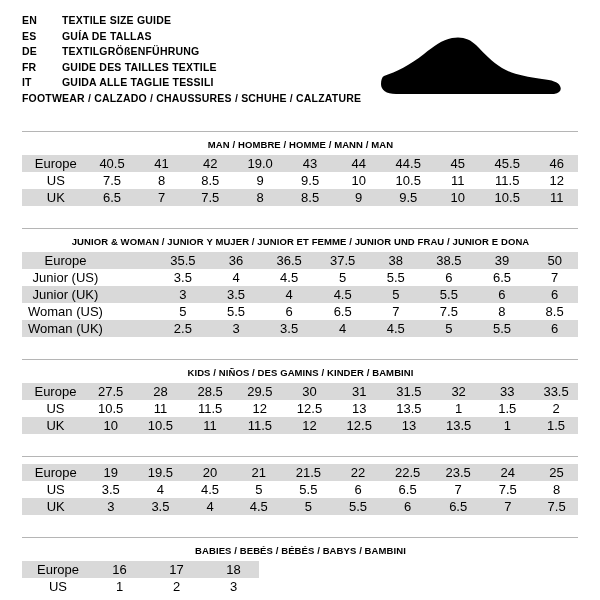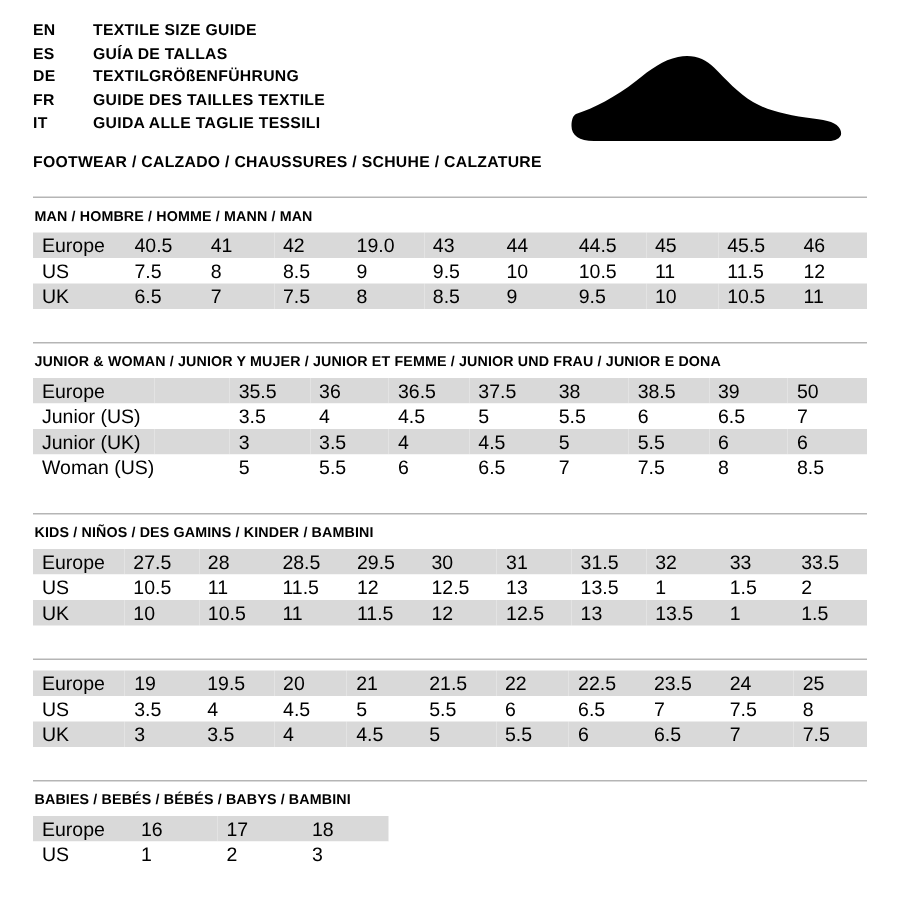--- a/index.html
+++ b/index.html
@@ -44,25 +44,25 @@
     position: absolute;
     right: 12px;
     top: 18px;
     width: 190px;
     height: 70px;
   }
   .footwear-line {
     font-size: 10.5px;
     font-weight: bold;
     letter-spacing: 0.2px;
-    margin-top: 10px;
   }
   
   .section {
     margin-top: 22px;
+    text-align: center;
   }
   .section-title {
     font-size: 9.5px;
     font-weight: bold;
     letter-spacing: 0.1px;
     margin-bottom: 5px;
     padding-left: 1px;
   }
   table.size {
     border-collapse: collapse;
@@ -231,20 +231,32 @@
           <td class="rowlabel">Woman (US)</td>
           <td class="cell"></td>
           <td class="cell">5</td>
           <td class="cell">5.5</td>
           <td class="cell">6</td>
           <td class="cell">6.5</td>
           <td class="cell">7</td>
           <td class="cell">7.5</td>
           <td class="cell">8</td>
           <td class="cell">8.5</td>
+        </tr>
+        <tr class="shaded">
+          <td class="rowlabel">Woman (UK)</td>
+          <td class="cell"></td>
+          <td class="cell">2.5</td>
+          <td class="cell">3</td>
+          <td class="cell">3.5</td>
+          <td class="cell">4</td>
+          <td class="cell">4.5</td>
+          <td class="cell">5</td>
+          <td class="cell">5.5</td>
+          <td class="cell">6</td>
         </tr>
       </tbody>
     </table>
   </div>
 
   <div class="section">
     <div class="sep sep-top"></div>
     <div class="section-title">KIDS / NIÑOS / DES GAMINS / KINDER / BAMBINI</div>
     <table class="size">
       <tbody>

